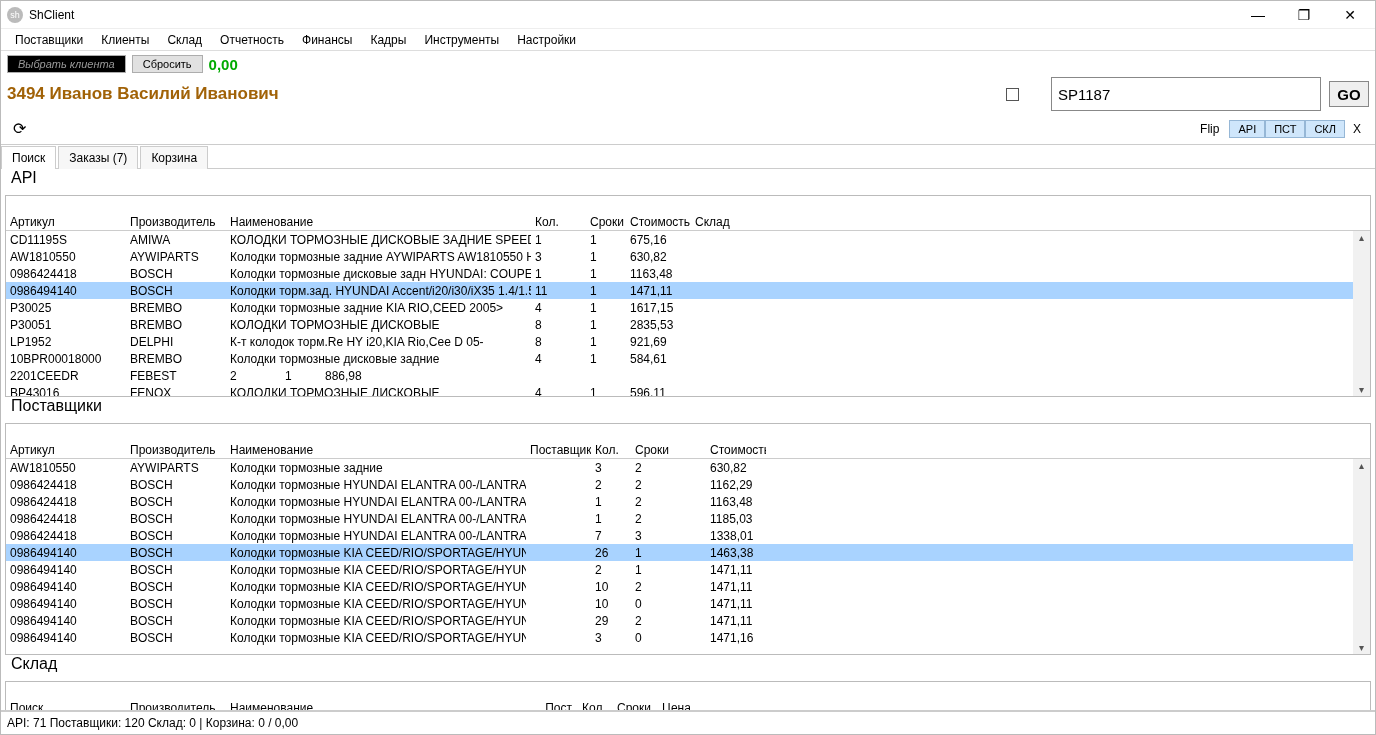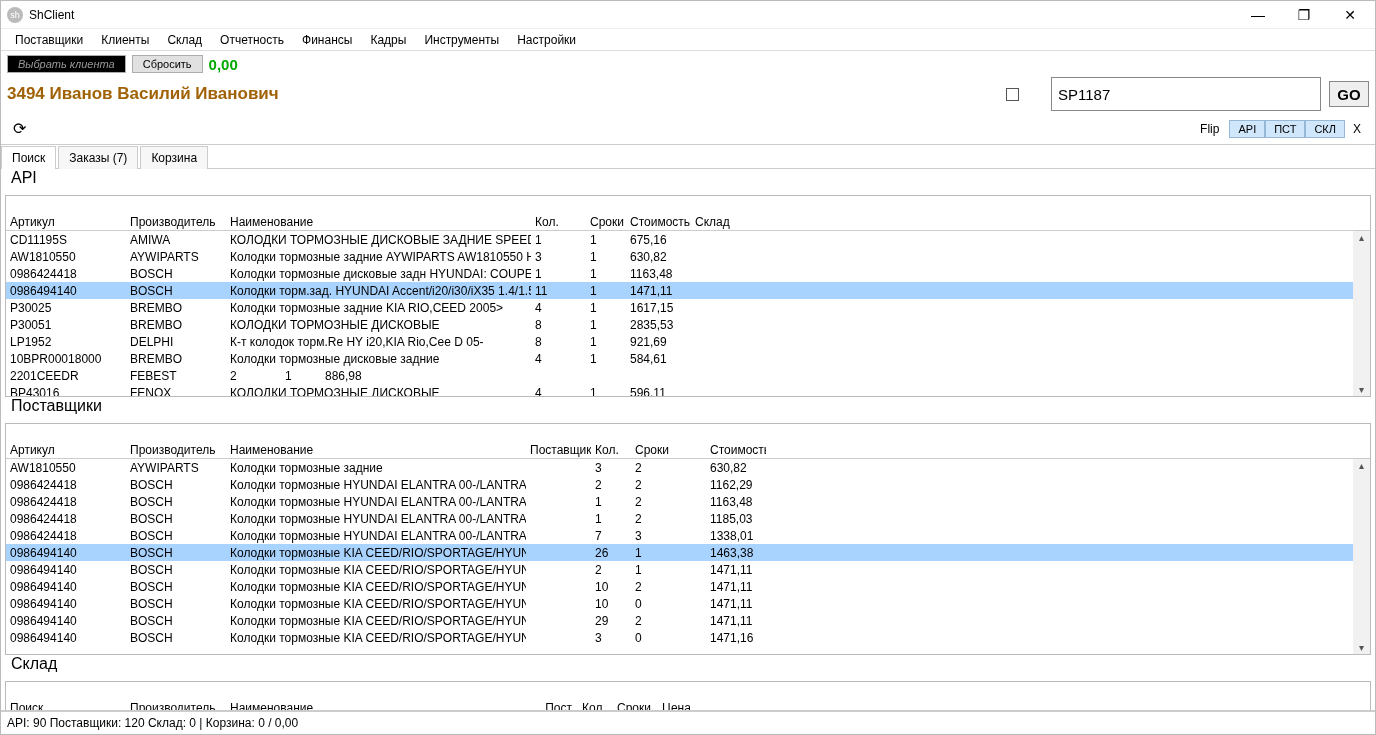--- a/index.html
+++ b/index.html
@@ -401,13 +401,13 @@
               <div class="cell c5"></div>
               <div class="cell c6"></div>
           </div>
         </div>
       </div>
     </div>
   </div>
 
 </div>
 
-<div class="statusbar">API: 90  Поставщики: 120  Склад: 0  |  Корзина: 0 / 0,00</div>
+<div class="statusbar">API: 71  Поставщики: 120  Склад: 0  |  Корзина: 0 / 0,00</div>
 
 </body></html>

